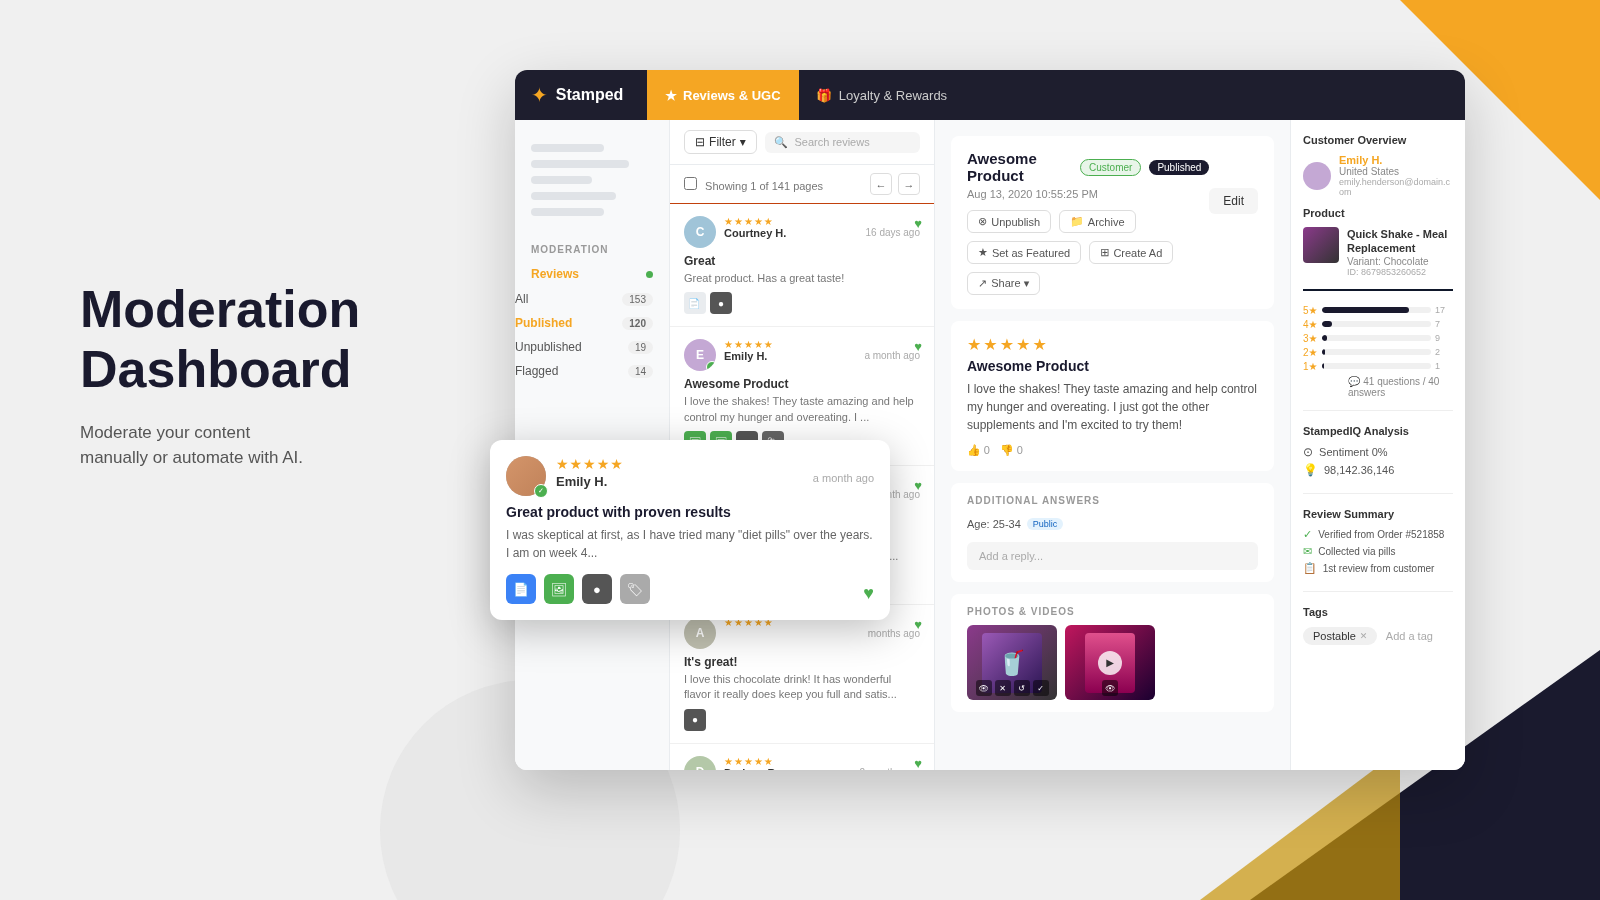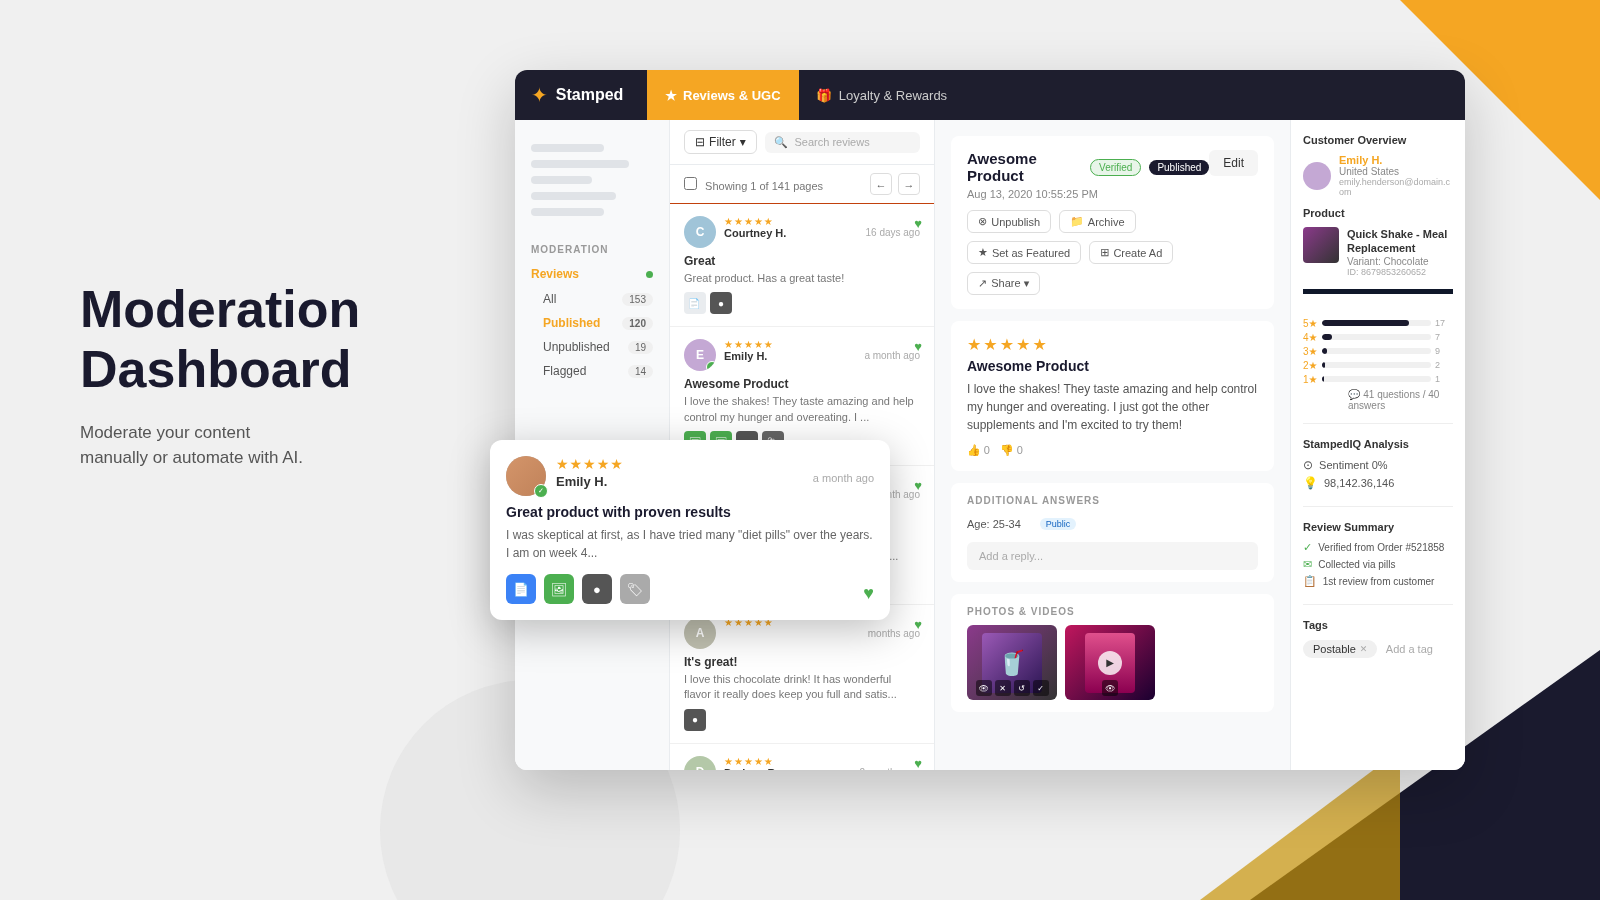--- a/index.html
+++ b/index.html
@@ -171,21 +171,20 @@
       color: #f5a623;
       font-weight: 600;
     }
     .sidebar-item .dot {
       width: 7px;
       height: 7px;
       border-radius: 50%;
       background: #4caf50;
     }
     .sidebar-sub {
-      padding-left: 28px;
       text-align: right;
     }
     .sidebar-sub-item {
       display: flex;
       align-items: center;
       justify-content: space-between;
       padding: 5px 16px 5px 0;
       font-size: 12px;
       color: #555;
       cursor: pointer;
@@ -478,21 +477,21 @@
       font-size: 10px;
       font-weight: 700;
       color: #999;
       letter-spacing: 1px;
       text-transform: uppercase;
       margin-bottom: 8px;
     }
     .answer-tag {
       display: inline-flex;
       align-items: center;
-      gap: 19px;
+      gap: 6px;
       font-size: 11px;
       color: #555;
       margin-right: 8px;
     }
     .public-badge {
       background: #e3f2fd;
       color: #1565c0;
       font-size: 9px;
       padding: 1px 6px;
       border-radius: 10px;
@@ -608,23 +607,23 @@
     .customer-location {
       font-size: 10px;
       color: #888;
     }
     .customer-email {
       font-size: 9px;
       color: #aaa;
       word-break: break-all;
     }
     .product-section {
-      margin-bottom: 24px;
+      margin-bottom: 14px;
       padding-bottom: 12px;
-      border-bottom: 5px solid #0f172a;
+      border-bottom: 2px solid #0f172a;
     }
     .product-row {
       display: flex;
       gap: 8px;
       align-items: flex-start;
     }
     .product-thumb {
       width: 36px;
       height: 36px;
       border-radius: 4px;
@@ -839,20 +838,21 @@
     }
 
     .edit-btn {
       background: #f5f5f5;
       border: none;
       border-radius: 6px;
       padding: 6px 14px;
       font-size: 12px;
       cursor: pointer;
       color: #333;
+      margin-top: 38px;
     }
   </style>
 </head>
 <body>
 
 <div class="bg-triangle-orange"></div>
 <div class="bg-triangle-dark"></div>
 <div class="bg-triangle-gold"></div>
 <div class="bg-circle-gray"></div>
 
@@ -1046,21 +1046,21 @@
 
         <span class="heart-icon">♥</span>
       </div>
     </div>
 
     <div class="review-detail">
       <div class="detail-header">
         <div>
           <div class="detail-title-row">
             <span class="detail-product-name">Awesome Product</span>
-            <span class="tag-verified">Verified</span>
+            <span class="tag-verified">Customer</span>
             <span class="tag-published">Published</span>
           </div>
           <div class="detail-date">Aug 13, 2020  10:55:25 PM</div>
           <div class="detail-actions">
             <button class="action-btn">
               <span class="icon">⊗</span>
               <span>Unpublish</span>
             </button>
             <button class="action-btn">
               <span class="icon">📁</span>

